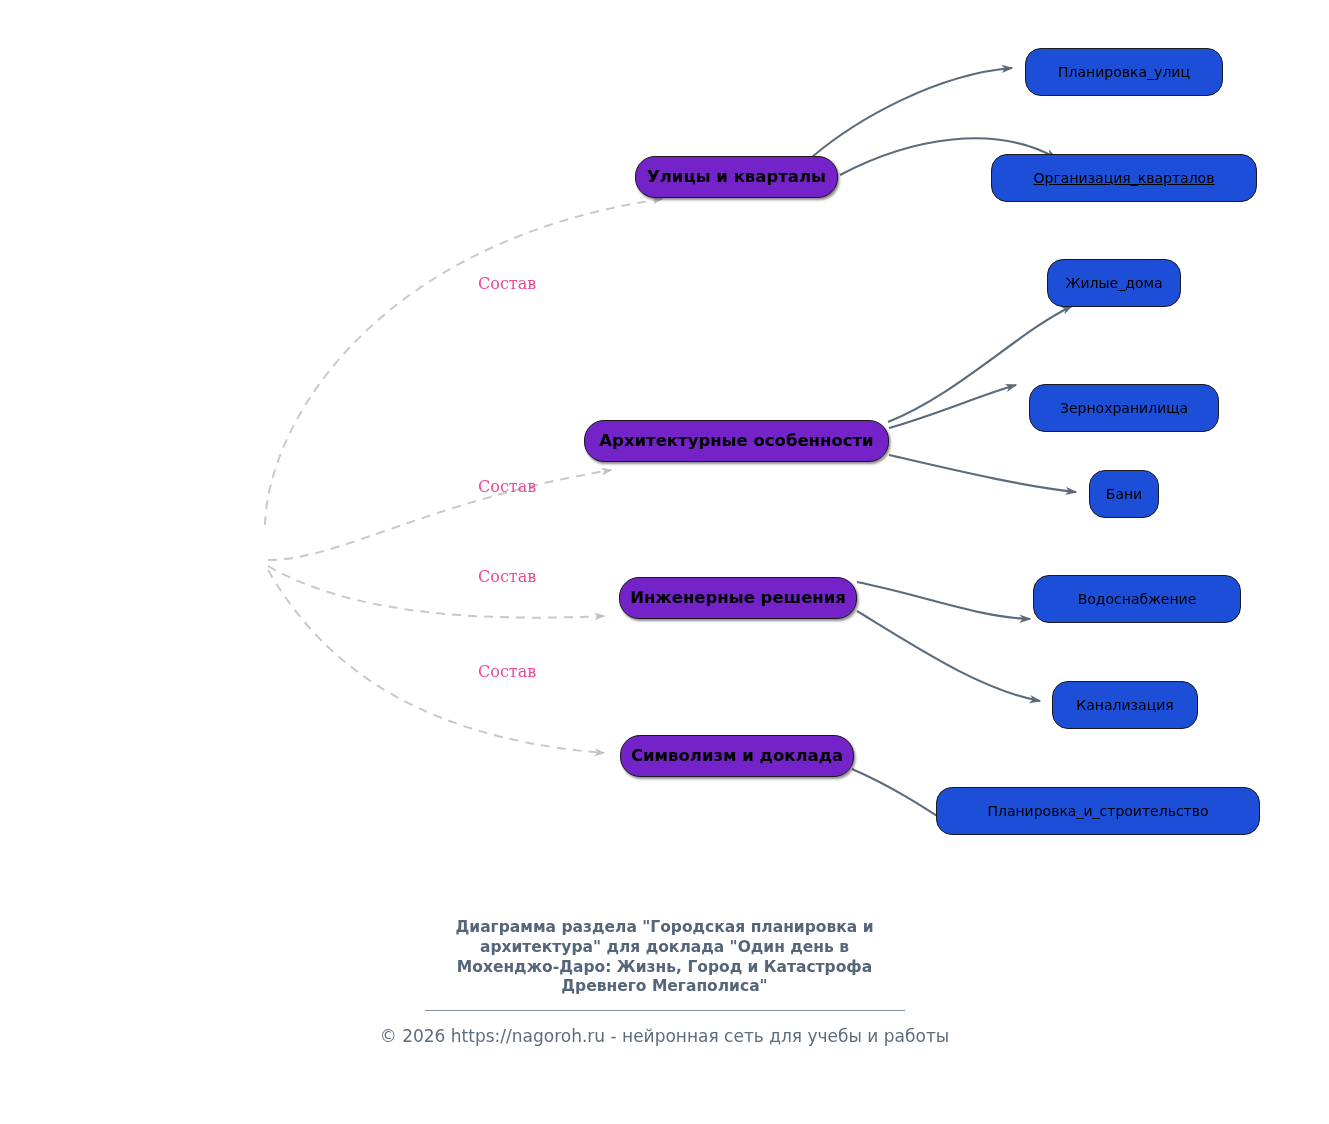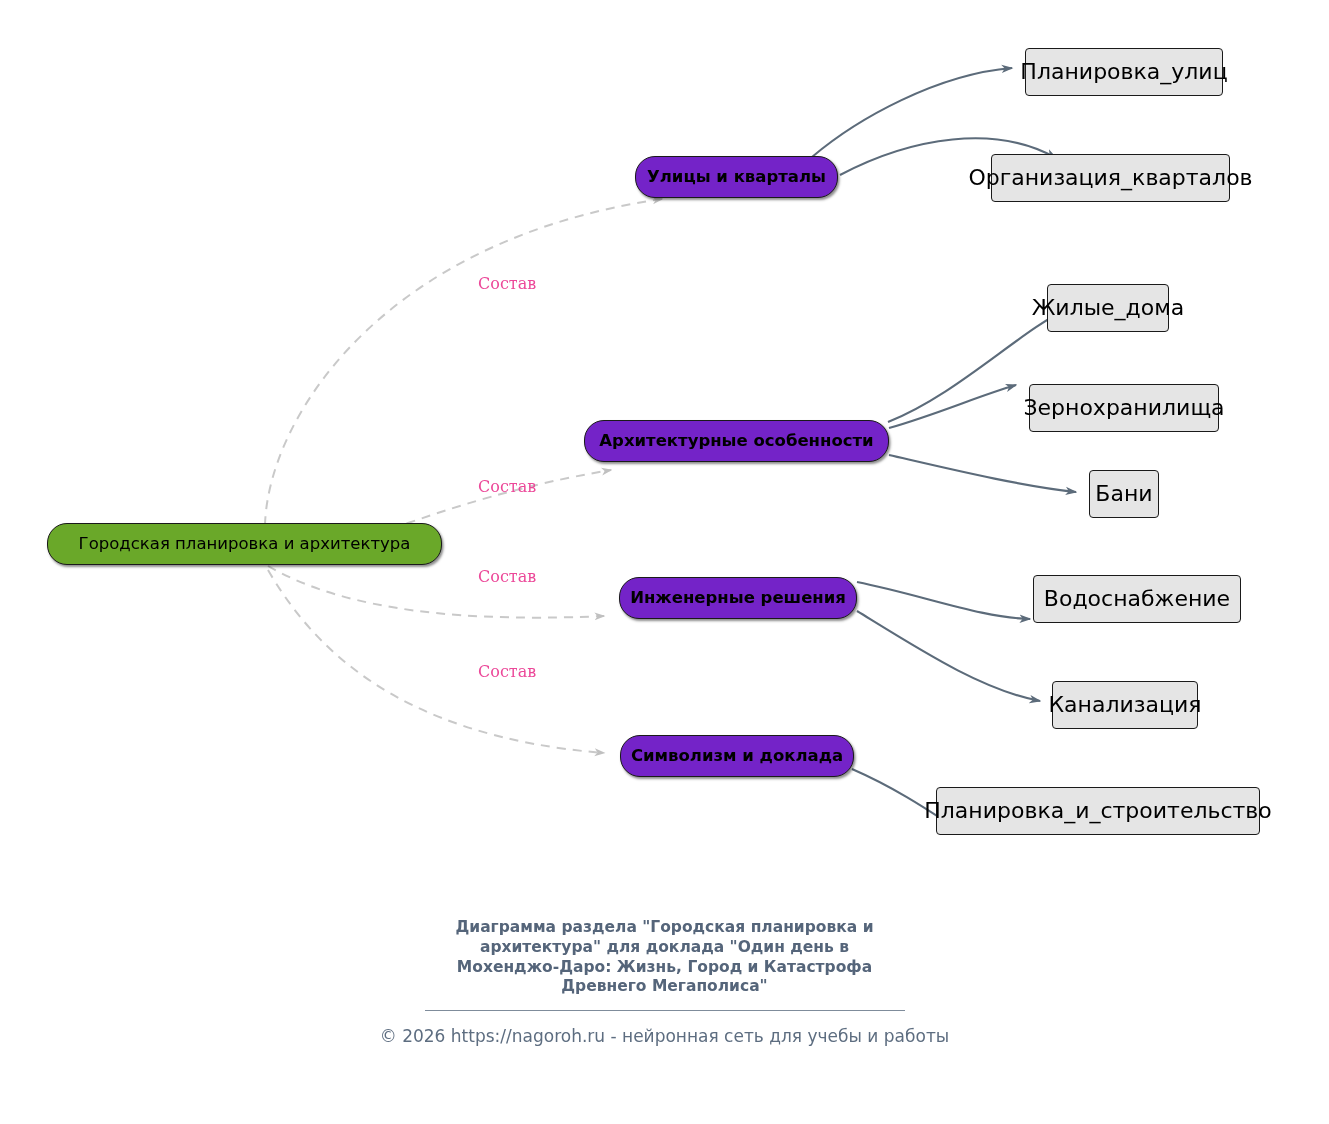--- a/index.html
+++ b/index.html
@@ -48,25 +48,25 @@
   }
   .node-branch {
     background: #7423c8;
     border: 1.6px solid #1a1a1a;
     color: #000000;
     font-size: 16.5px;
     font-weight: 600;
     box-shadow: 1.5px 2px 2.5px rgba(0,0,0,0.45);
   }
   .node-leaf {
-    background: #e5e5e5;
+    background: #1d4ed8;
     border: 1.6px solid #1a1a1a;
     color: #000000;
-    font-size: 22px;
-    border-radius: 4px;
+    font-size: 14px;
+    border-radius: 16px;
   }
   .edge-label {
     position: absolute;
     font-family: "DejaVu Serif", serif;
     font-size: 16px;
     color: #ec4899;
     white-space: nowrap;
     line-height: 1;
   }
   #footer {
@@ -125,23 +125,20 @@
       <path d="M 840 175 C 912 137, 996 124, 1056 158"></path>
       <path d="M 888 422 C 958 394, 1018 332, 1072 306"></path>
       <path d="M 889 428 C 938 414, 978 396, 1016 385"></path>
       <path d="M 889 455 C 950 469, 1020 486, 1076 492"></path>
       <path d="M 857 582 C 922 595, 982 618, 1030 619"></path>
       <path d="M 857 611 C 922 651, 982 690, 1040 701"></path>
       <path d="M 852 769 C 898 789, 934 814, 954 827"></path>
     </g>
   </svg>
 
-  <div class="node node-root" style="left:47px; top:523px; width:395px; height:42px;">
-    <span>Городская планировка и архитектура</span>
-  </div>
 
   <div class="node node-branch" style="left:635px; top:156px; width:203px; height:42px;">
     <span>Улицы и кварталы</span>
   </div>
 
   <div class="node node-branch" style="left:584px; top:420px; width:305px; height:42px;">
     <span>Архитектурные особенности</span>
   </div>
 
   <div class="node node-branch" style="left:619px; top:577px; width:238px; height:42px;">
@@ -149,25 +146,25 @@
   </div>
 
   <div class="node node-branch" style="left:620px; top:735px; width:234px; height:42px;">
     <span>Символизм и доклада</span>
   </div>
 
   <div class="node node-leaf" style="left:1025px; top:48px; width:198px; height:48px;">
     <span>Планировка_улиц</span>
   </div>
 
-  <div class="node node-leaf" style="left:991px; top:154px; width:239px; height:48px;">
+  <div class="node node-leaf" style="left:991px; top:154px; width:266px; height:48px;text-decoration:underline;">
     <span>Организация_кварталов</span>
   </div>
 
-  <div class="node node-leaf" style="left:1047px; top:259px; width:122px; height:48px;margin-top:25px;">
+  <div class="node node-leaf" style="left:1047px; top:259px; width:134px; height:48px;">
     <span>Жилые_дома</span>
   </div>
 
   <div class="node node-leaf" style="left:1029px; top:364px; width:190px; height:48px;margin-top:20px;">
     <span>Зернохранилища</span>
   </div>
 
   <div class="node node-leaf" style="left:1089px; top:470px; width:70px; height:48px;">
     <span>Бани</span>
   </div>

